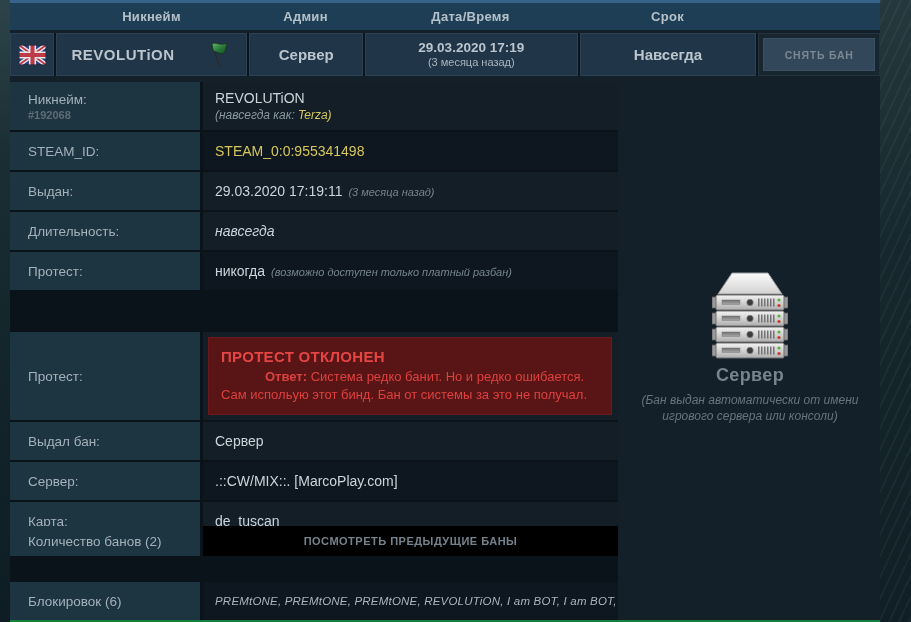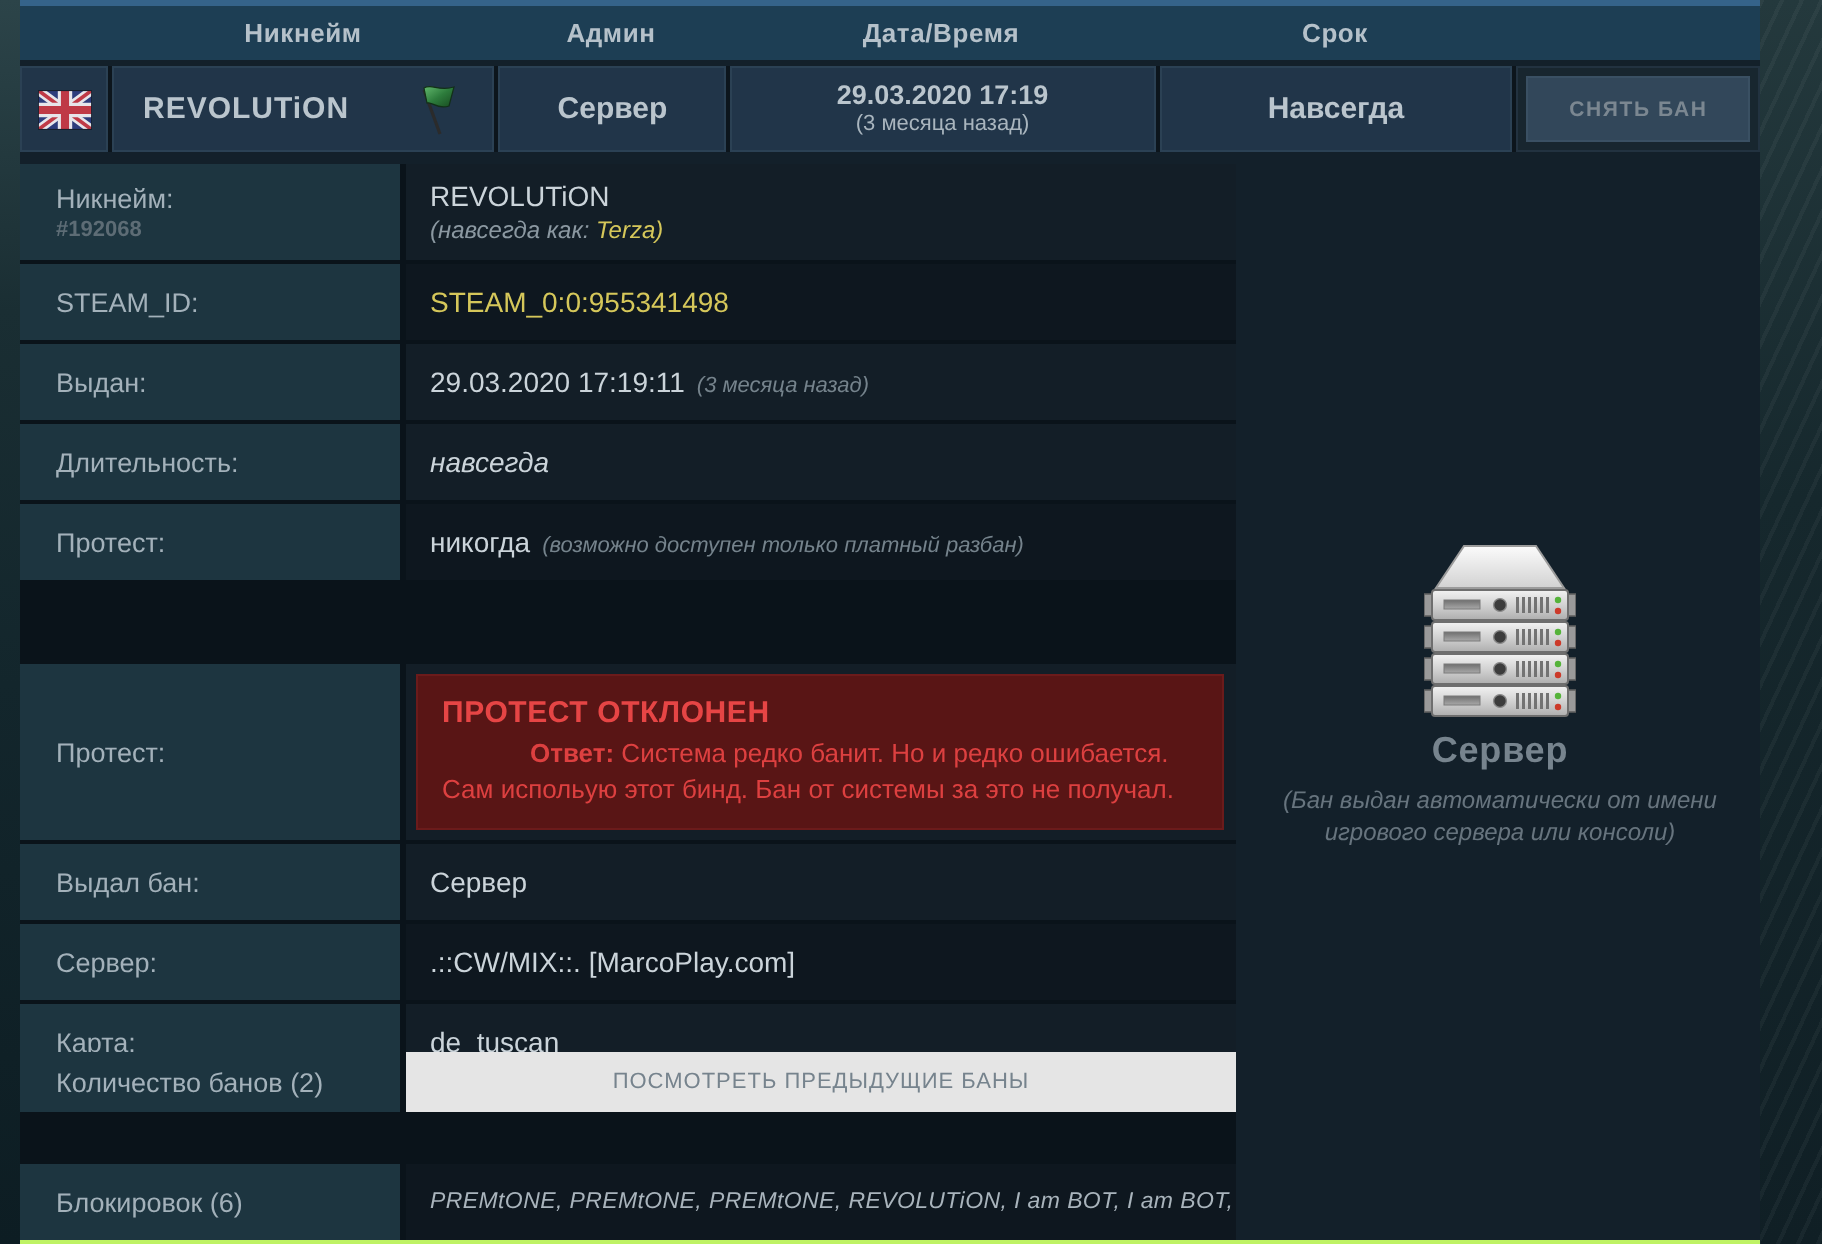--- a/index.html
+++ b/index.html
@@ -16,21 +16,21 @@
   .bg-right {
     position:absolute; left:880px; top:0; width:31px; height:622px;
     background:
       repeating-linear-gradient(115deg, rgba(255,255,255,0.04) 0 2px, transparent 2px 9px),
       linear-gradient(180deg,#24393d 0%,#16282d 40%,#101f25 100%);
   }
 
   
   .main {
     position:absolute; left:10px; top:0; width:870px; height:622px;
-    background:#13202a; border-bottom:2px solid #bef264;
+    background:#13202a; border-bottom:2px solid #15803d;
   }
   .topline { position:absolute; left:0; top:0; width:870px; height:3px; background:#35638a; }
 
   
   .cols { display:flex; position:absolute; left:0; width:870px; }
   .c1 { width:45px; }  .c2 { width:193px; }  .c3 { width:115px; }
   .c4 { width:215px; } .c5 { width:179px; }  .c6 { width:123px; }
 
   .head-row { top:3px; height:27px; background:#1d3e54; }
   .head-row > div {
@@ -89,22 +89,22 @@
 
   .protest-box {
     margin:5px 6px 5px 5px; flex:1; background:#591515; border:1px solid #6b1b1b;
     padding:7px 12px; color:#dd4040; display:flex; flex-direction:column; justify-content:center;
   }
   .protest-title { font-size:15px; font-weight:bold; color:#e64545; letter-spacing:.3px; margin-bottom:3px; }
   .protest-body { font-size:13px; line-height:1.35; }
   .protest-body b { font-weight:bold;margin-left:44px; }
 
   .prev-btn {
-    margin:0; flex:1; align-self:stretch; background:#e5e5e5; border:none; cursor:pointer;
-    color:#76838d; font-size:11px; font-weight:normal; letter-spacing:.5px;
+    margin:0; flex:1; align-self:stretch; background:#000000; border:none; cursor:pointer;
+    color:#76838d; font-size:11px; font-weight:bold; letter-spacing:.5px;
     display:flex; align-items:center; justify-content:center;
   }
   .r10 .val { padding:0; background:#0e171f; }
 
   
   .right-panel { position:absolute; left:610px; top:82px; width:260px; height:538px; }
   .server-icon { position:absolute; left:50%; top:186px; transform:translateX(-50%); }
   .rp-title {
     position:absolute; top:283px; width:100%; text-align:center;
     font-size:18px; font-weight:bold; color:#77848e; letter-spacing:.4px;

